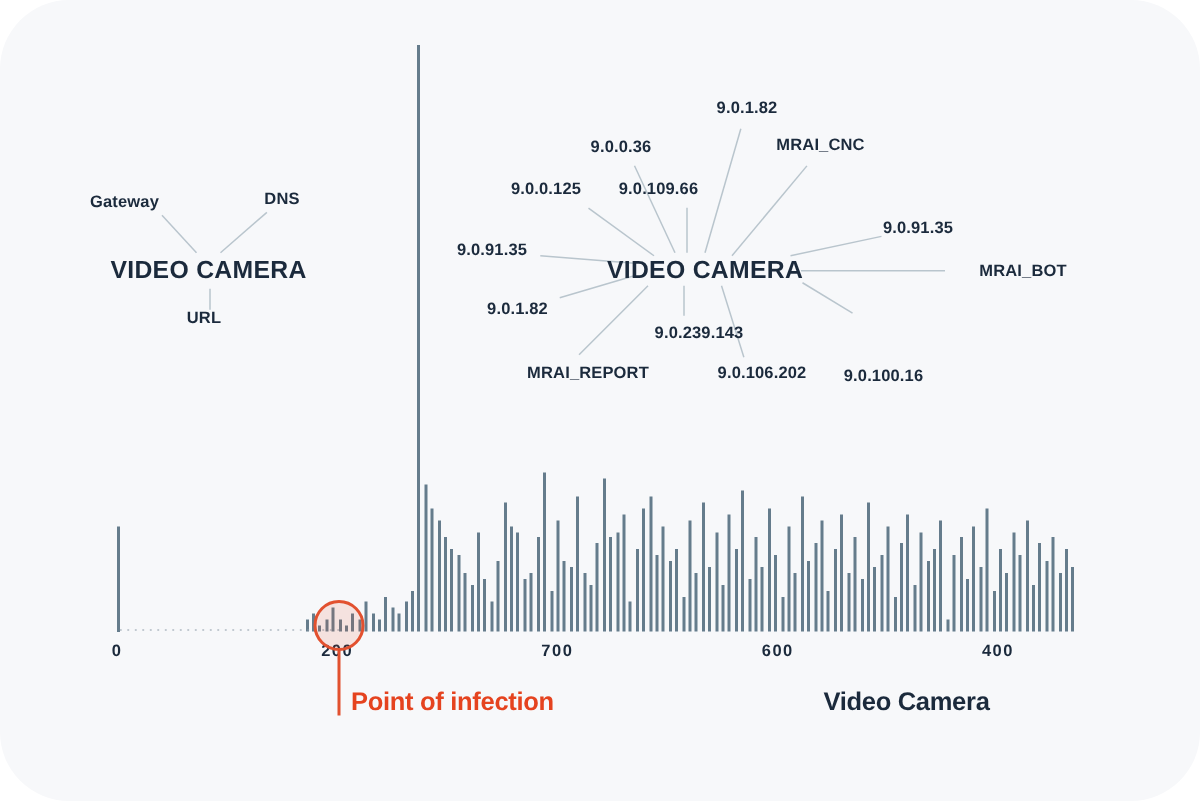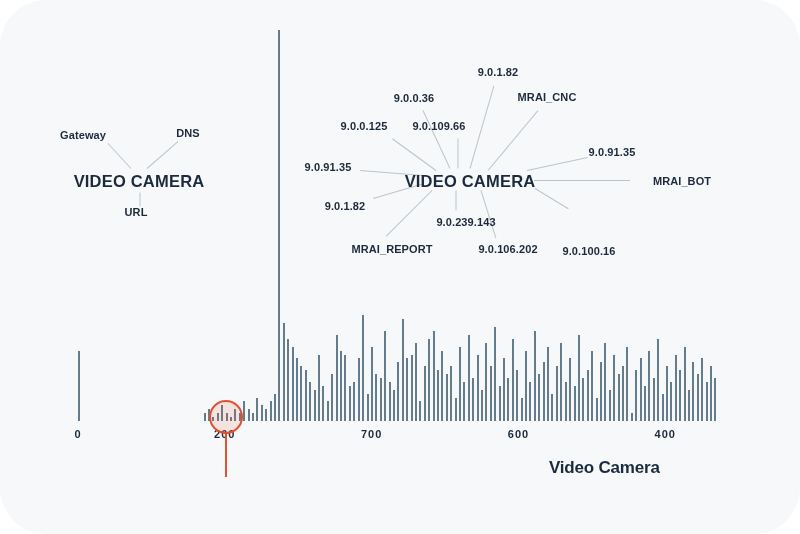--- a/index.html
+++ b/index.html
@@ -217,15 +217,16 @@
       <div class="leaf" style="left: 682px; top: 181px; transform: translate(-50%, -50%);">MRAI_BOT</div>
       <div class="leaf" style="left: 345px; top: 206px; transform: translate(-50%, -50%);">9.0.1.82</div>
       <div class="leaf" style="left: 466px; top: 222px; transform: translate(-50%, -50%);">9.0.239.143</div>
       <div class="leaf" style="left: 589px; top: 219px; transform: translate(-50%, -50%); margin-top: 32px;">9.0.100.16</div>
       <div class="leaf" style="left: 392px; top: 249px; transform: translate(-50%, -50%);">MRAI_REPORT</div>
       <div class="leaf" style="left: 508px; top: 249px; transform: translate(-50%, -50%);">9.0.106.202</div>
     </div>
 
   <div id="infection-circle"></div>
   <div id="infection-stem"></div>
+  <div id="infection-label">Point of infection</div>
 
   <div id="series-label">Video Camera</div>
 </div>
 
 </body></html>

